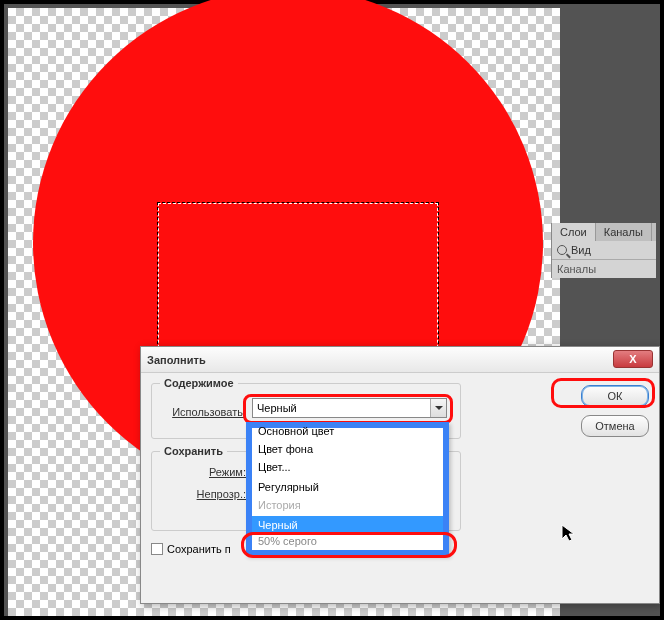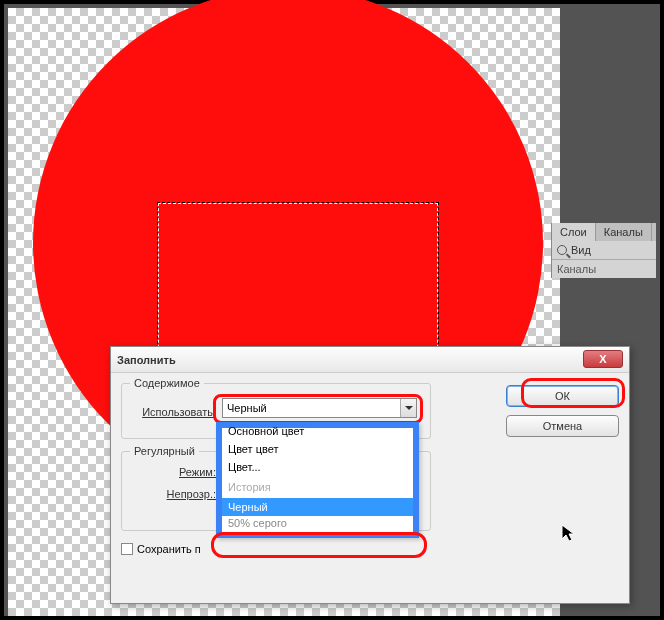--- a/index.html
+++ b/index.html
@@ -10,41 +10,41 @@
 .marq { position: absolute; left: 150px; top: 195px; width: 280px; height: 165px; border: 1px dashed #fff; outline: 1px dashed #000; outline-offset: 0; }
 .panel { position: absolute; right: 4px; top: 219px; width: 105px; background: #d4d4d4; border-left: 1px solid #888; }
 .tab-bar { display: flex; background: #bfbfbf; }
 .tab { padding: 3px 8px; color: #333; border-right: 1px solid #999; }
 .tab.active { background: #d4d4d4; }
 .search { display: flex; align-items: center; padding: 3px 5px; border-bottom: 1px solid #aaa; }
 .mag { width: 10px; height: 10px; border: 1.5px solid #555; border-radius: 50%; position: relative; margin-right: 4px; }
 .mag::after { content: ''; position: absolute; width: 5px; height: 1.5px; background: #555; left: 8px; top: 9px; transform: rotate(45deg); }
 .search span { color: #333; }
 .mode { padding: 3px 5px; color: #555; }
-.dialog { position: absolute; left: 106px; top: 342px; width: 520px; background: #f0f0f0; border: 1px solid #888; box-shadow: 2px 2px 8px rgba(0,0,0,0.3); }
+.dialog { position: absolute; left: 136px; top: 342px; width: 520px; background: #f0f0f0; border: 1px solid #888; box-shadow: 2px 2px 8px rgba(0,0,0,0.3); }
 .titlebar { height: 26px; background: linear-gradient(#fdfdfd,#e8e8e8); border-bottom: 1px solid #ccc; display: flex; align-items: center; padding: 0 6px; position: relative; }
 .titlebar-title { color: #333; font-weight: bold; }
 .closebtn { position: absolute; right: 6px; top: 3px; width: 40px; height: 18px; background: linear-gradient(#e37d80,#c83b3f); border: 1px solid #933; border-radius: 3px; display: flex; align-items: center; justify-content: center; color: #fff; font-weight: bold; cursor: pointer; }
 .dlg-body { padding: 10px; position: relative; min-height: 230px; }
 .fieldset { border: 1px solid #ccc; border-radius: 3px; margin-bottom: 12px; padding: 14px 10px 10px; width: 310px; position: relative; }
-.fieldset-legend { position: absolute; top: -7px; left: 8px; background: #f0f0f0; padding: 0 4px; color: #333; }
+.fieldset-legend { position: absolute; top: -7px; left: 8px; background: #f0f0f0; padding: 0 4px; color: #333; font-weight: bold; }
 .row { display: flex; align-items: flex-end; margin-bottom: 10px; }
 .row-label { width: 90px; text-align: right; color: #333; padding-right: 6px; }
 .row-label.u { text-decoration: underline; }
 .combo { width: 195px; height: 20px; background: #fff; border: 1px solid #888; display: flex; align-items: center; padding: 0 4px; position: relative; }
 .combo-arrow { position: absolute; right: 0; top: 0; width: 16px; height: 100%; background: linear-gradient(#f5f5f5,#ddd); border-left: 1px solid #aaa; display: flex; align-items: center; justify-content: center; }
 .combo-arrow::after { content: ''; border: 4px solid transparent; border-top-color: #333; margin-top: 3px; }
 .highlight-combo { position: absolute; border: 3px solid #ff0d0d; border-radius: 8px; pointer-events: none; }
 .dropdown { position: absolute; left: 225px; top: 61px; width: 203px; background: #fff; border: 6px solid #3b82f6; box-shadow: 2px 2px 4px rgba(0,0,0,0.2); z-index: 5; }
 .dd-item { padding: 3px 6px; color: #000; }
 .dd-item.disabled { color: #aaa; }
 .dd-item.selected { background: #3399ff; color: #fff; }
 .highlight-selected { position: absolute; border: 3px solid #ff0d0d; border-radius: 12px; pointer-events: none; z-index: 6; }
 .btn-col { position: absolute; right: 10px; top: 12px; display: flex; flex-direction: column; gap: 8px; }
-.btn { width: 113px; height: 22px; background: linear-gradient(#fdfdfd,#e3e3e3); border: 1px solid #888; border-radius: 4px; display: flex; align-items: center; justify-content: center; color: #333; cursor: pointer; }
+.btn { width: 68px; height: 22px; background: linear-gradient(#fdfdfd,#e3e3e3); border: 1px solid #888; border-radius: 9px; display: flex; align-items: center; justify-content: center; color: #333; cursor: pointer; }
 .btn.primary { border: 1px solid #3b7fd1; box-shadow: inset 0 0 0 1px #7eb4e6; }
 .highlight-ok { position: absolute; border: 3px solid #ff0d0d; border-radius: 10px; pointer-events: none; }
 .checkbox-row { display: flex; align-items: center; gap: 4px; margin-top: 4px; }
 .chk { width: 12px; height: 12px; border: 1px solid #888; background: #fff; }
 .cursor { position: absolute; left: 557px; top: 520px; z-index: 10; }
 .cursor svg { width: 16px; height: 20px; }
 </style>
 </head>
 <body>
 
@@ -80,38 +80,39 @@
           <div class="combo">
             <span>Черный</span>
             <div class="combo-arrow"></div>
           </div>
         </div>
       </div>
 
       <div class="highlight-combo" style="left:102px; top:21px; width:210px; height:30px;"></div>
 
       <div class="fieldset" style="height:80px;">
-        <div class="fieldset-legend">Регулярный</div>
+        <div class="fieldset-legend">Сохранить</div>
         <div class="row">
           <div class="row-label u">Режим:</div>
         </div>
         <div class="row">
           <div class="row-label u">Непрозр.:</div>
         </div>
       </div>
       <div class="checkbox-row">
         <div class="chk"></div>
         <span>Сохранить п</span>
       </div>
 
       <div class="dropdown" style="top:49px; left:105px;">
         <div class="dd-item" style="padding-top:0; margin-top:-3px;">Основной цвет</div>
-        <div class="dd-item">Цвет цвет</div>
+        <div class="dd-item">Цвет фона</div>
         <div class="dd-item">Цвет...</div>
         <div style="height:2px;"></div>
+        <div class="dd-item">Регулярный</div>
         <div class="dd-item disabled">История</div>
         <div style="height:2px;"></div>
         <div class="dd-item selected">Черный</div>
         <div class="dd-item" style="margin-top:-2px; color:#888;">50% серого</div>
       </div>
 
       <div class="highlight-selected" style="left:100px; top:159px; width:216px; height:26px;"></div>
 
       <div class="btn-col">
         <div class="btn primary">ОК</div>

